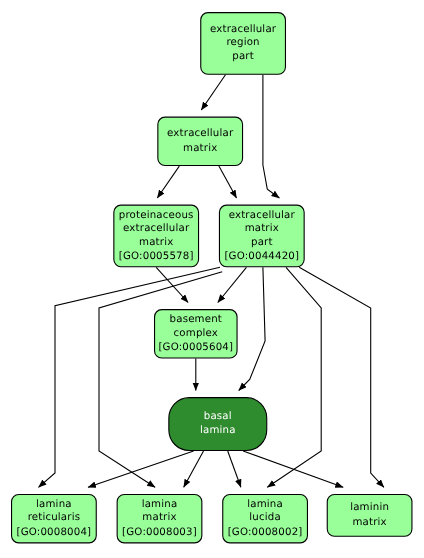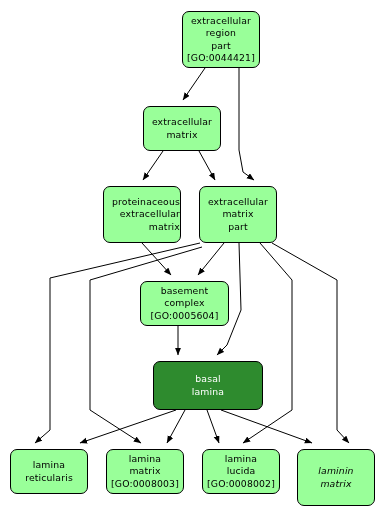--- a/index.html
+++ b/index.html
@@ -77,57 +77,59 @@
         <polyline points="185,410 167,443" fill="none" stroke="#000000" stroke-width="1" marker-end="url(#arrow)"></polyline>
         <polyline points="207,410 219,443" fill="none" stroke="#000000" stroke-width="1" marker-end="url(#arrow)"></polyline>
         <polyline points="221,410 312,443" fill="none" stroke="#000000" stroke-width="1" marker-end="url(#arrow)"></polyline>
       </g>
   </svg>
   <div id="nodes">
       <div class="node" title="extracellular region part GO:0044421" style="left: 182px; top: 11px; width: 78px; height: 57px;">
         <span class="nline">extracellular</span>
         <span class="nline">region</span>
         <span class="nline">part</span>
-        <span class="nline">[GO:0044421]</span>
       </div>
       <div class="node" title="extracellular matrix GO:0031012" style="left: 143px; top: 106px; width: 78px; height: 45px;">
         <span class="nline">extracellular</span>
         <span class="nline">matrix</span>
       </div>
-      <div class="node" title="proteinaceous extracellular matrix GO:0005578" style="left: 103px; top: 186px; width: 78px; height: 57px; align-items: flex-end;">
+      <div class="node" title="proteinaceous extracellular matrix GO:0005578" style="left: 103px; top: 186px; width: 78px; height: 57px;">
         <span class="nline">proteinaceous</span>
         <span class="nline">extracellular</span>
         <span class="nline">matrix</span>
+        <span class="nline">[GO:0005578]</span>
       </div>
       <div class="node" title="extracellular matrix part GO:0044420" style="left: 199px; top: 186px; width: 78px; height: 57px;">
         <span class="nline">extracellular</span>
         <span class="nline">matrix</span>
         <span class="nline">part</span>
+        <span class="nline">[GO:0044420]</span>
       </div>
-      <div class="node" title="basement membrane GO:0005604" style="left: 140px; top: 281px; width: 89px; height: 45px;">
+      <div class="node" title="basement membrane GO:0005604" style="left: 140px; top: 281px; width: 76px; height: 45px;">
         <span class="nline">basement</span>
         <span class="nline">complex</span>
         <span class="nline">[GO:0005604]</span>
       </div>
-      <div class="node highlight" title="basal lamina GO:0005605" style="left: 153px; top: 361px; width: 110px; height: 49px;">
+      <div class="node highlight" title="basal lamina GO:0005605" style="left: 153px; top: 361px; width: 90px; height: 49px; border-radius: 19px;">
         <span class="nline">basal</span>
         <span class="nline">lamina</span>
       </div>
       <div class="node" title="lamina reticularis GO:0008004" style="left: 10px; top: 449px; width: 78px; height: 45px;">
         <span class="nline">lamina</span>
         <span class="nline">reticularis</span>
+        <span class="nline">[GO:0008004]</span>
       </div>
       <div class="node" title="lamina densa GO:0008003" style="left: 106px; top: 449px; width: 78px; height: 45px;">
         <span class="nline">lamina</span>
         <span class="nline">matrix</span>
         <span class="nline">[GO:0008003]</span>
       </div>
       <div class="node" title="lamina lucida GO:0008002" style="left: 202px; top: 449px; width: 78px; height: 45px;">
         <span class="nline">lamina</span>
         <span class="nline">lucida</span>
         <span class="nline">[GO:0008002]</span>
       </div>
-      <div class="node" title="laminin complex GO:0043256" style="left: 297px; top: 449px; width: 78px; height: 57px; font-style: italic;">
+      <div class="node" title="laminin complex GO:0043256" style="left: 297px; top: 449px; width: 78px; height: 39px;">
         <span class="nline">laminin</span>
         <span class="nline">matrix</span>
       </div>
     </div>
 </div>
 
 </body></html>

